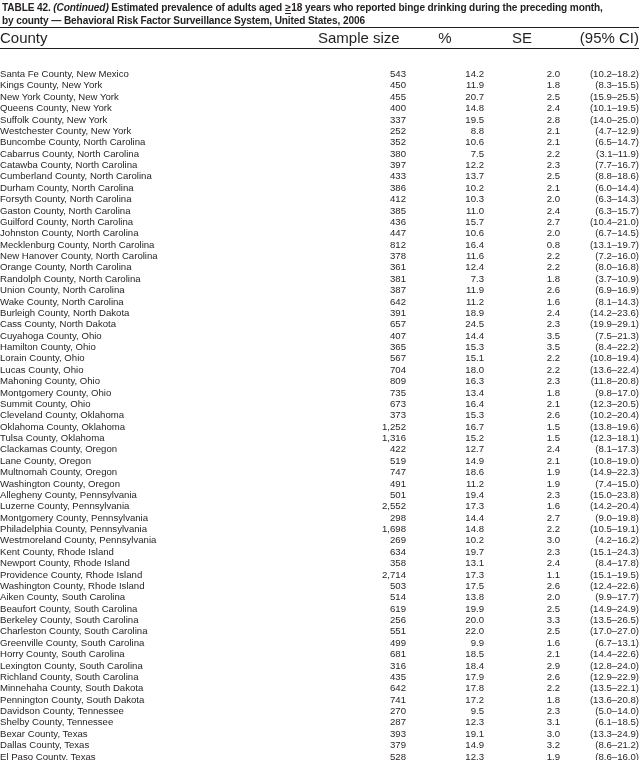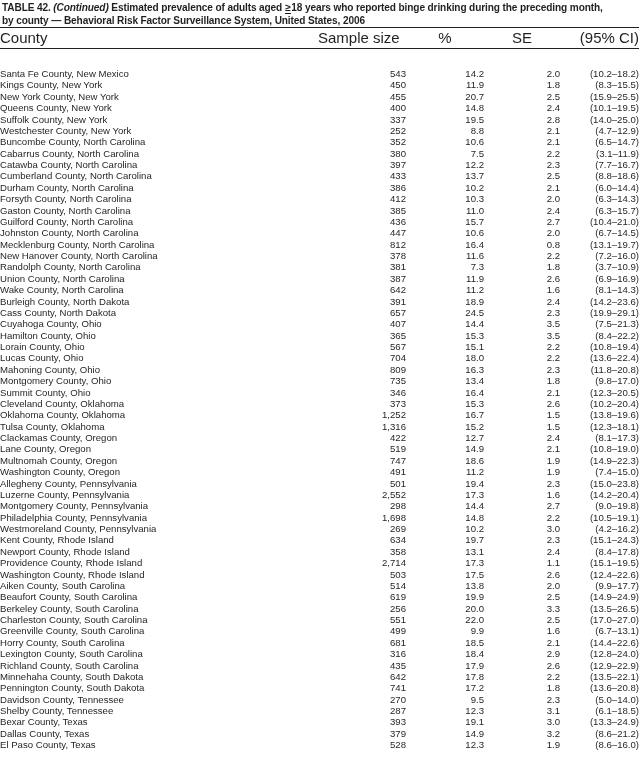--- a/index.html
+++ b/index.html
@@ -237,20 +237,27 @@
           <td class="ci">(13.1–19.7)</td>
         </tr>
         <tr>
           <td class="county">New Hanover County, North Carolina</td>
           <td class="sample">378</td>
           <td class="pct">11.6</td>
           <td class="se">2.2</td>
           <td class="ci">(7.2–16.0)</td>
         </tr>
         <tr>
+          <td class="county">Orange County, North Carolina</td>
+          <td class="sample">361</td>
+          <td class="pct">12.4</td>
+          <td class="se">2.2</td>
+          <td class="ci">(8.0–16.8)</td>
+        </tr>
+        <tr>
           <td class="county">Randolph County, North Carolina</td>
           <td class="sample">381</td>
           <td class="pct">7.3</td>
           <td class="se">1.8</td>
           <td class="ci">(3.7–10.9)</td>
         </tr>
         <tr>
           <td class="county">Union County, North Carolina</td>
           <td class="sample">387</td>
           <td class="pct">11.9</td>
@@ -315,21 +322,21 @@
         </tr>
         <tr>
           <td class="county">Montgomery County, Ohio</td>
           <td class="sample">735</td>
           <td class="pct">13.4</td>
           <td class="se">1.8</td>
           <td class="ci">(9.8–17.0)</td>
         </tr>
         <tr>
           <td class="county">Summit County, Ohio</td>
-          <td class="sample">346</td>
+          <td class="sample">673</td>
           <td class="pct">16.4</td>
           <td class="se">2.1</td>
           <td class="ci">(12.3–20.5)</td>
         </tr>
         <tr>
           <td class="county">Cleveland County, Oklahoma</td>
           <td class="sample">373</td>
           <td class="pct">15.3</td>
           <td class="se">2.6</td>
           <td class="ci">(10.2–20.4)</td>

